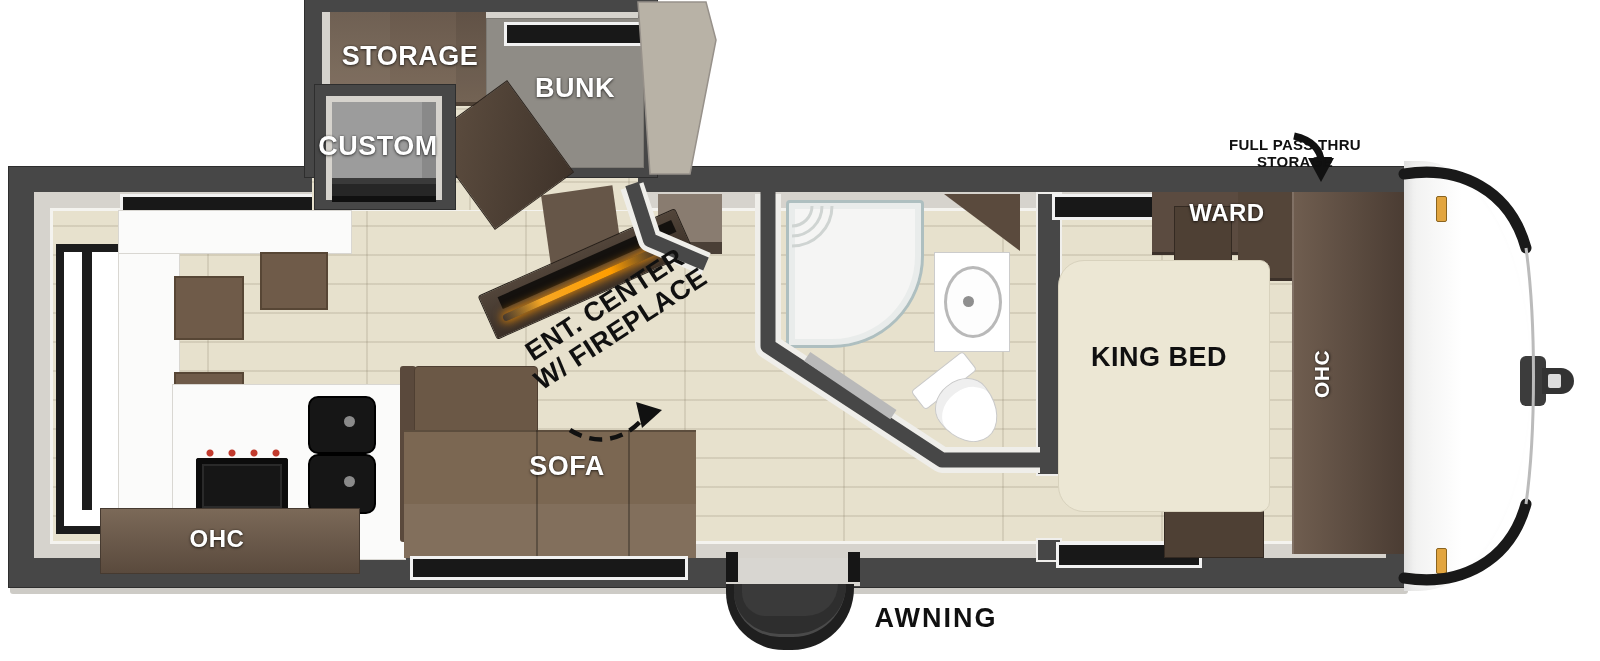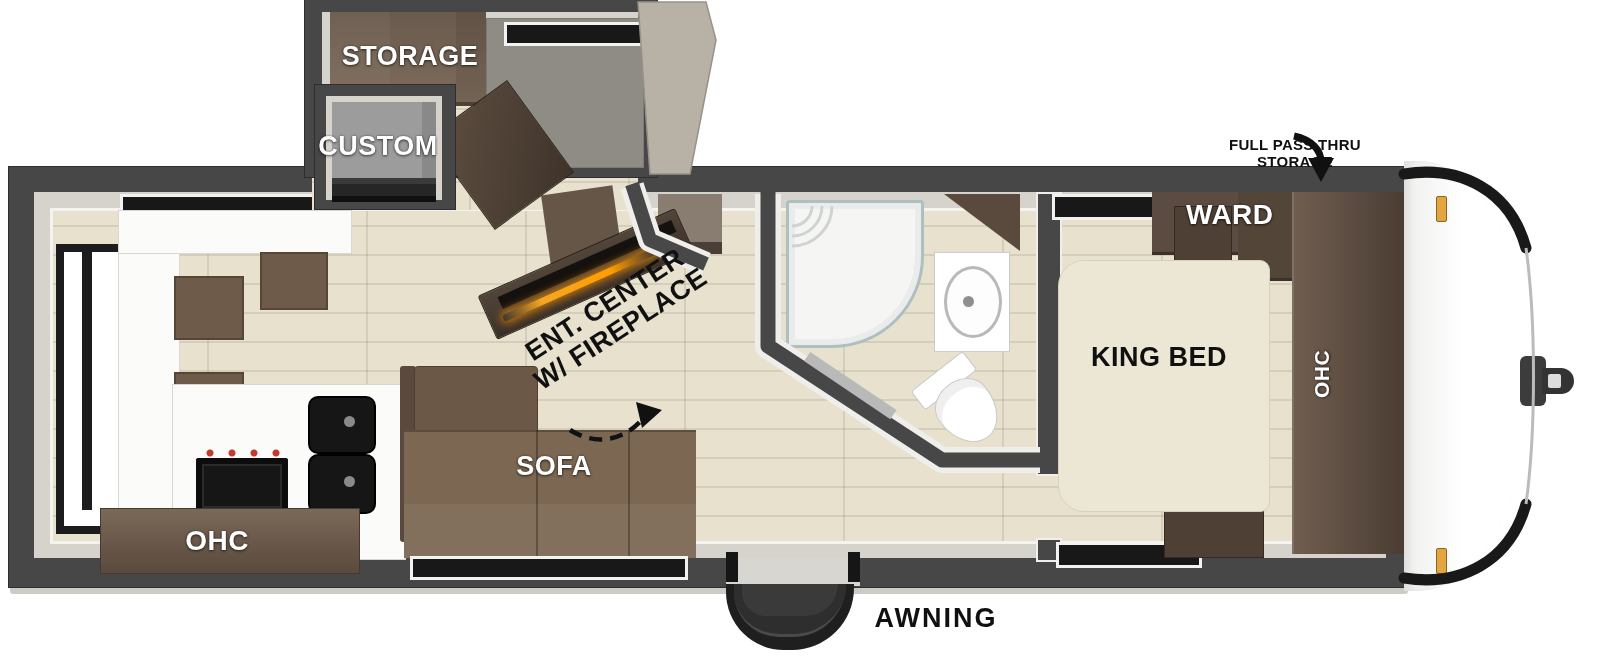--- a/index.html
+++ b/index.html
@@ -10,21 +10,21 @@
     background-image:
       repeating-linear-gradient(0deg, transparent 0 27px, var(--plank) 27px 29px),
       repeating-linear-gradient(90deg, transparent 0 157px, var(--plank) 157px 159px);}
   .wall{background:var(--wall);border:1px solid var(--wallDark);}
   .lining{background:var(--lining);}
   .winstrip{background:#181818;border:3px solid #f2f2f2;}
   .lblW{color:#fff;font-weight:bold;letter-spacing:.5px;
         text-shadow:0 1px 3px rgba(0,0,0,.6),0 0 2px rgba(0,0,0,.4);
         text-align:center;line-height:1.05;z-index:40;}
   .lblB{color:#101010;font-weight:bold;letter-spacing:.5px;text-align:center;line-height:1.08;z-index:40;}
-  .f27{font-size:27px;} .f24{font-size:28px;} .f21{font-size:21px;} .f15{font-size:15px;letter-spacing:.3px;line-height:1.15;margin-top:44px;}
+  .f27{font-size:27px;} .f24{font-size:24px;} .f21{font-size:21px;} .f15{font-size:15px;letter-spacing:.3px;line-height:1.15;margin-top:44px;}
   svg.overlay{position:absolute;left:0;top:0;z-index:30;pointer-events:none;}
 </style>
 </head>
 <body>
 
 <div id="stage">
 
   <div class="abs" style="left:10px;top:582px;width:1398px;height:12px;background:#cdcbc6;border-radius:3px;"></div>
   <div class="abs wall" style="left:8px;top:166px;width:1406px;height:420px;z-index:1;"></div>
   <div class="abs lining" style="left:34px;top:192px;width:1352px;height:16px;z-index:2;"></div>
@@ -148,27 +148,28 @@
     <path d="M 1404,578 C 1460,587 1510,562 1526,504" fill="none" stroke="#191919" stroke-width="11" stroke-linecap="round"></path>
     <path d="M 1526,248 C 1536,320 1536,432 1526,504" fill="none" stroke="#bbbbbb" stroke-width="3"></path>
     <path d="M 1294,136 C 1312,140 1321,150 1321,162" fill="none" stroke="#111" stroke-width="7"></path>
     <polygon points="1308,158 1334,158 1321,182" fill="#111"></polygon>
     <path d="M 570,430 C 595,446 625,442 646,415" fill="none" stroke="#111" stroke-width="4.5" stroke-dasharray="13 8"></path>
     <polygon points="636,402 662,410 642,428" fill="#111"></polygon>
   </svg>
 
   <div class="abs lblW f27" style="left:334px;top:42px;width:152px;">STORAGE</div>
   <div class="abs lblW f27" style="left:500px;top:74px;width:150px;">
+    <div>BUNK</div>
   </div>
   <div class="abs lblW f27" style="left:313px;top:132px;width:130px;z-index:40;">CUSTOM</div>
   <div class="abs lblB f27" style="left:488px;top:288px;width:250px;transform:rotate(-33deg);">
     <div>ENT. CENTER</div>
     <div>W/ FIREPLACE</div>
   </div>
-  <div class="abs lblW f27" style="left:509px;top:452px;width:90px;">SOFA</div>
+  <div class="abs lblW f27" style="left:522px;top:452px;width:90px;">SOFA</div>
   <div class="abs lblW f24" style="left:184px;top:526px;width:66px;">OHC</div>
   <div class="abs lblW f24" style="left:1186px;top:200px;width:82px;">WARD</div>
   <div class="abs lblW f21" style="left:1262px;top:363px;width:120px;transform:rotate(-90deg);">OHC</div>
   <div class="abs lblB f27" style="left:1064px;top:342px;width:190px;line-height:1.18;">
     <div>KING BED</div>
   </div>
   <div class="abs lblB f27" style="left:866px;top:604px;width:140px;letter-spacing:2px;">AWNING</div>
   <div class="abs lblB f15" style="left:1215px;top:92px;width:160px;">
     <div>FULL PASS THRU</div>
     <div>STORAGE</div>

